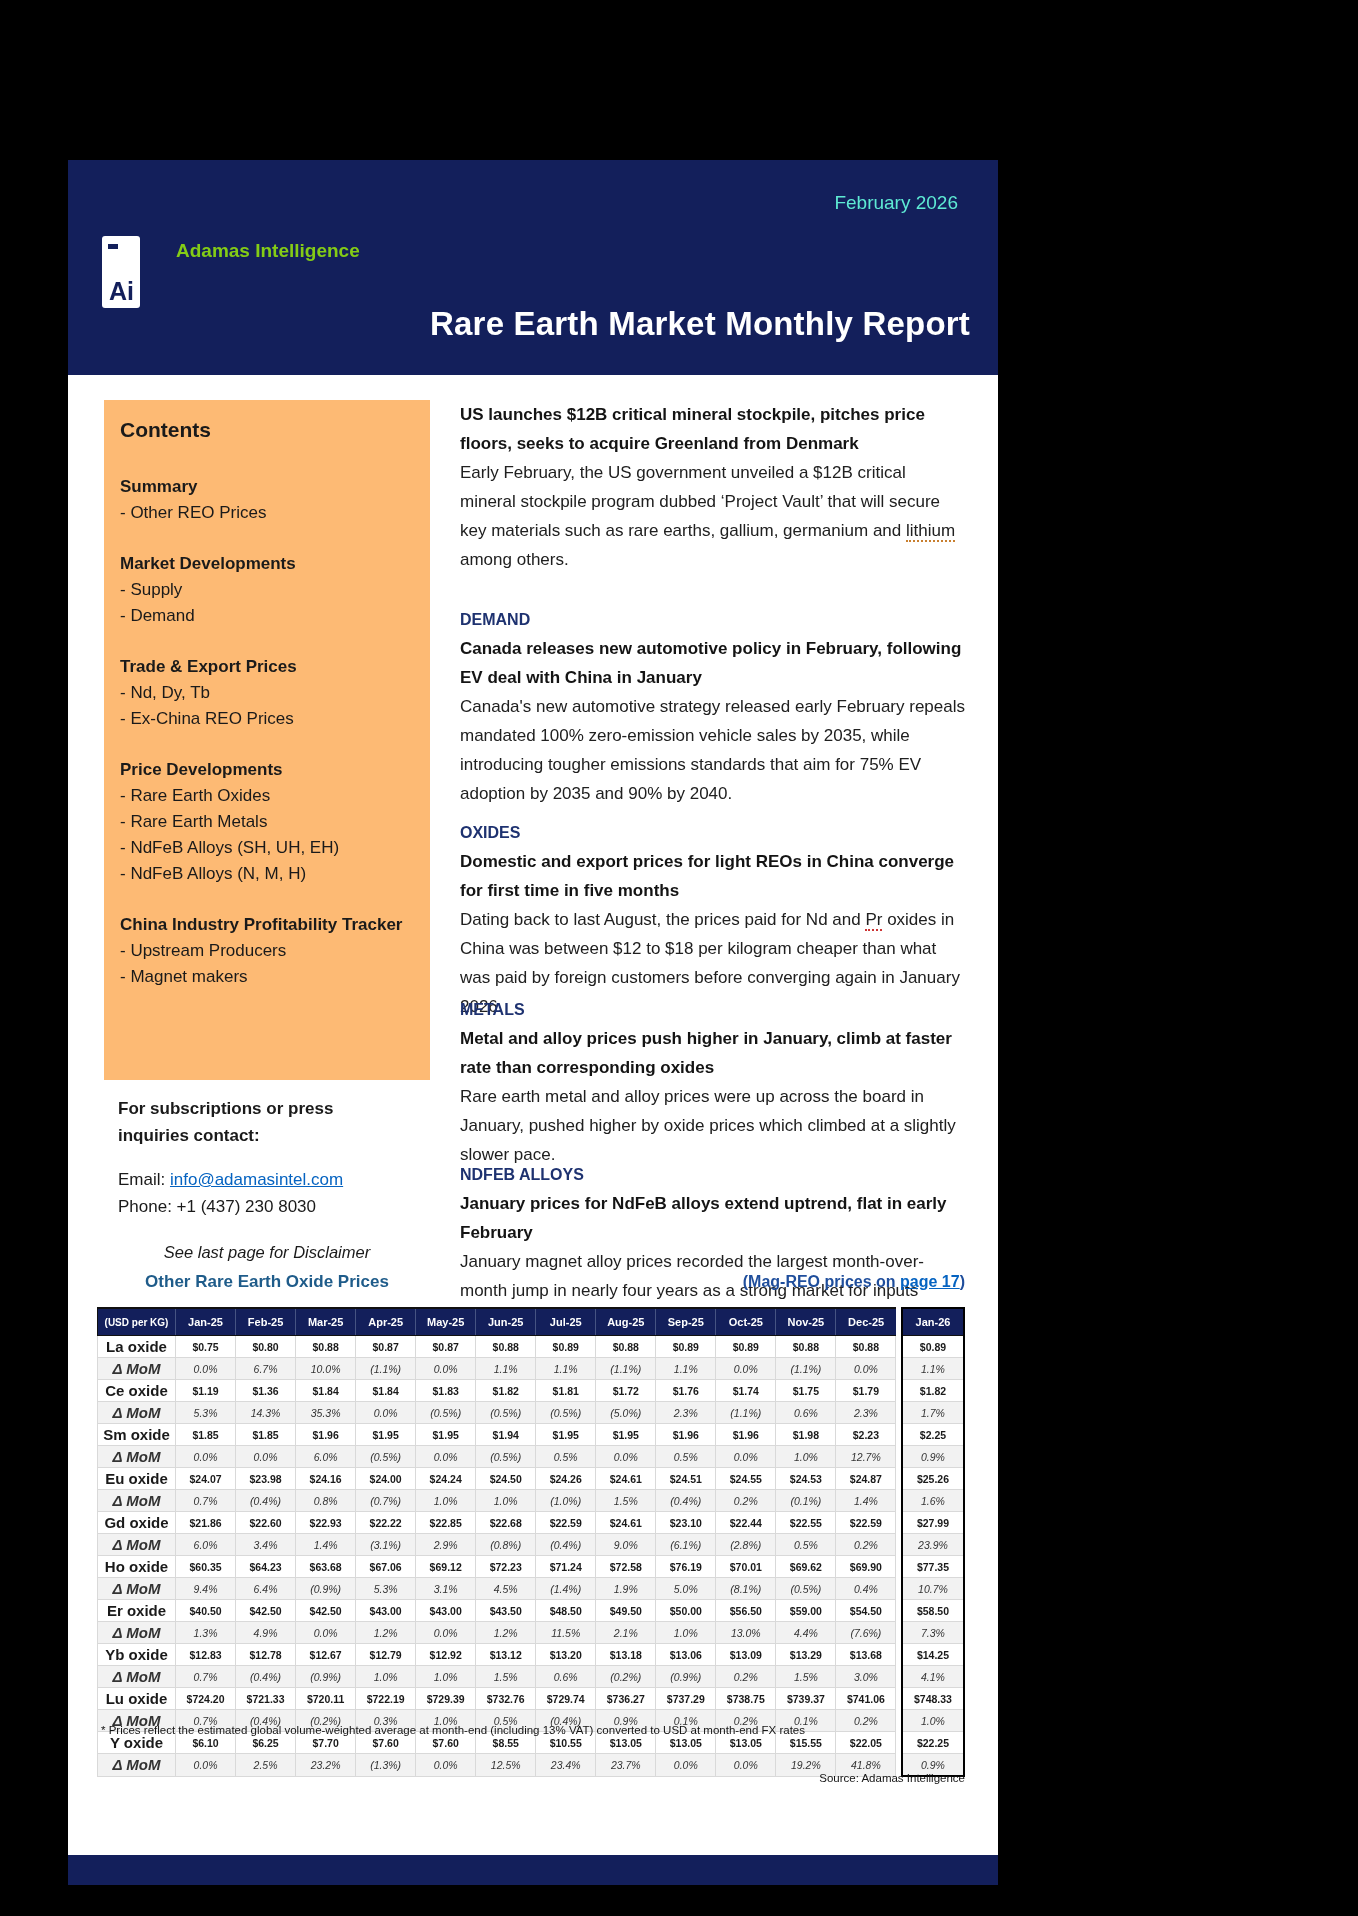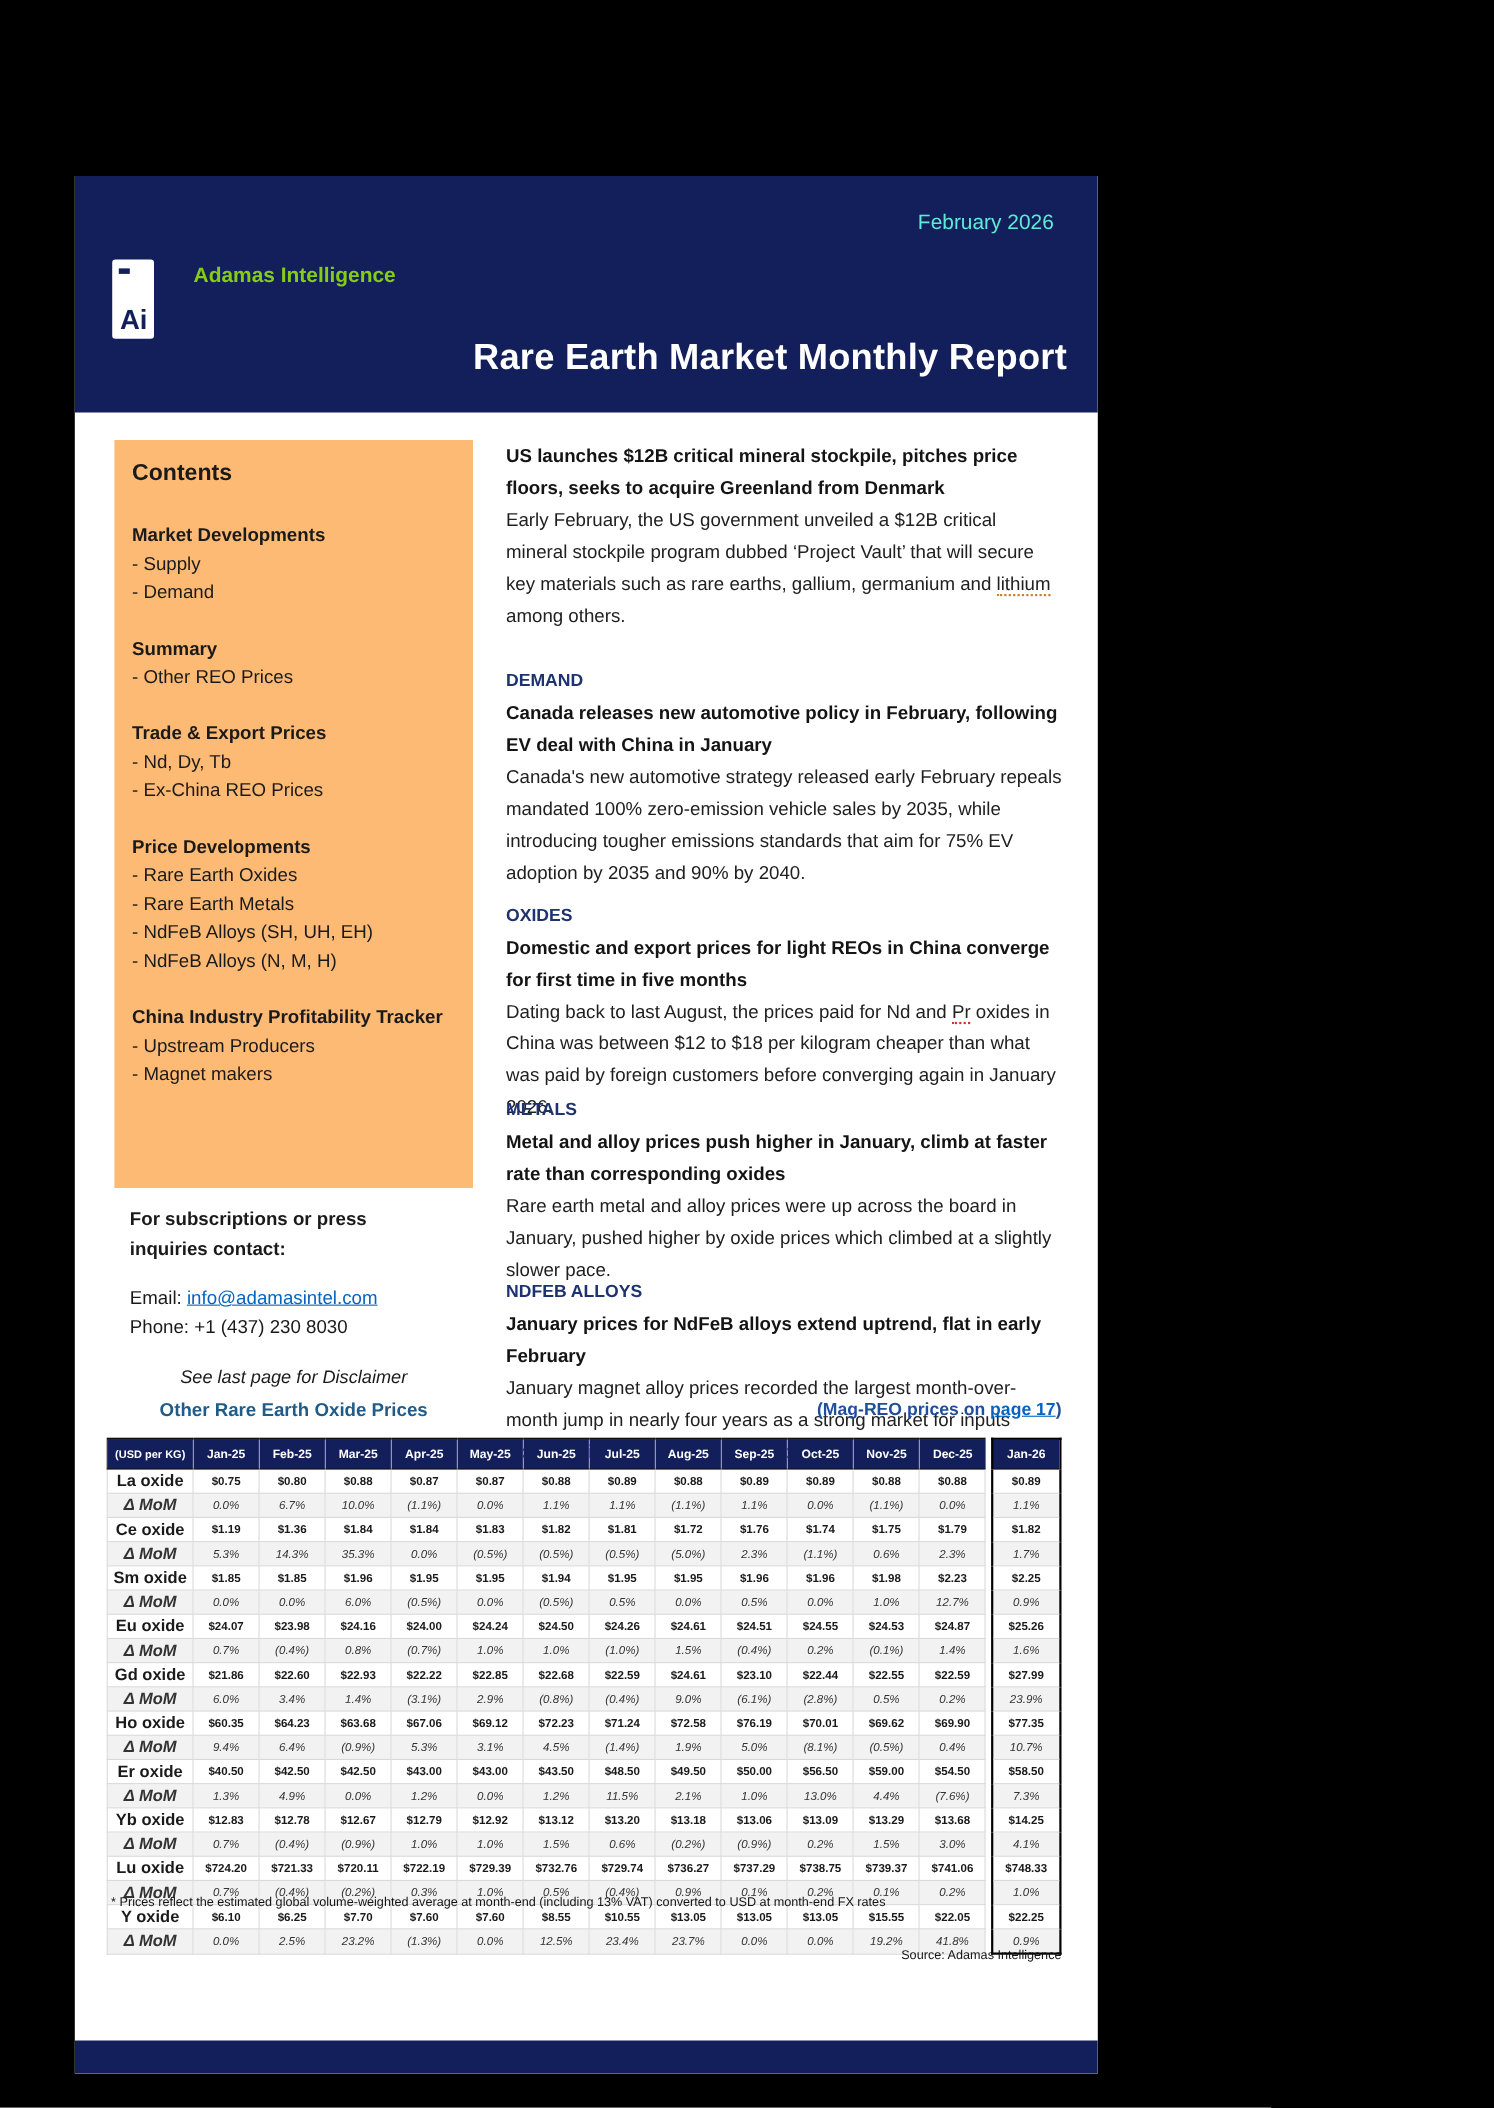--- a/index.html
+++ b/index.html
@@ -80,27 +80,27 @@
     </div>
     <div class="brand">Adamas Intelligence</div>
     <div class="issue-date">February 2026</div>
     <div class="report-title">Rare Earth Market Monthly Report</div>
   </div>
 
   <div class="toc">
     <div class="toc-title">Contents</div>
     <div>
         <div class="toc-section">
+          <div class="toc-heading">Summary</div>
+          <div class="toc-item">- Other REO Prices</div>
+        </div>
+        <div class="toc-section">
           <div class="toc-heading">Market Developments</div>
           <div class="toc-item">- Supply</div>
           <div class="toc-item">- Demand</div>
-        </div>
-        <div class="toc-section">
-          <div class="toc-heading">Summary</div>
-          <div class="toc-item">- Other REO Prices</div>
         </div>
         <div class="toc-section">
           <div class="toc-heading">Trade &amp; Export Prices</div>
           <div class="toc-item">- Nd, Dy, Tb</div>
           <div class="toc-item">- Ex-China REO Prices</div>
         </div>
         <div class="toc-section">
           <div class="toc-heading">Price Developments</div>
           <div class="toc-item">- Rare Earth Oxides</div>
           <div class="toc-item">- Rare Earth Metals</div>

